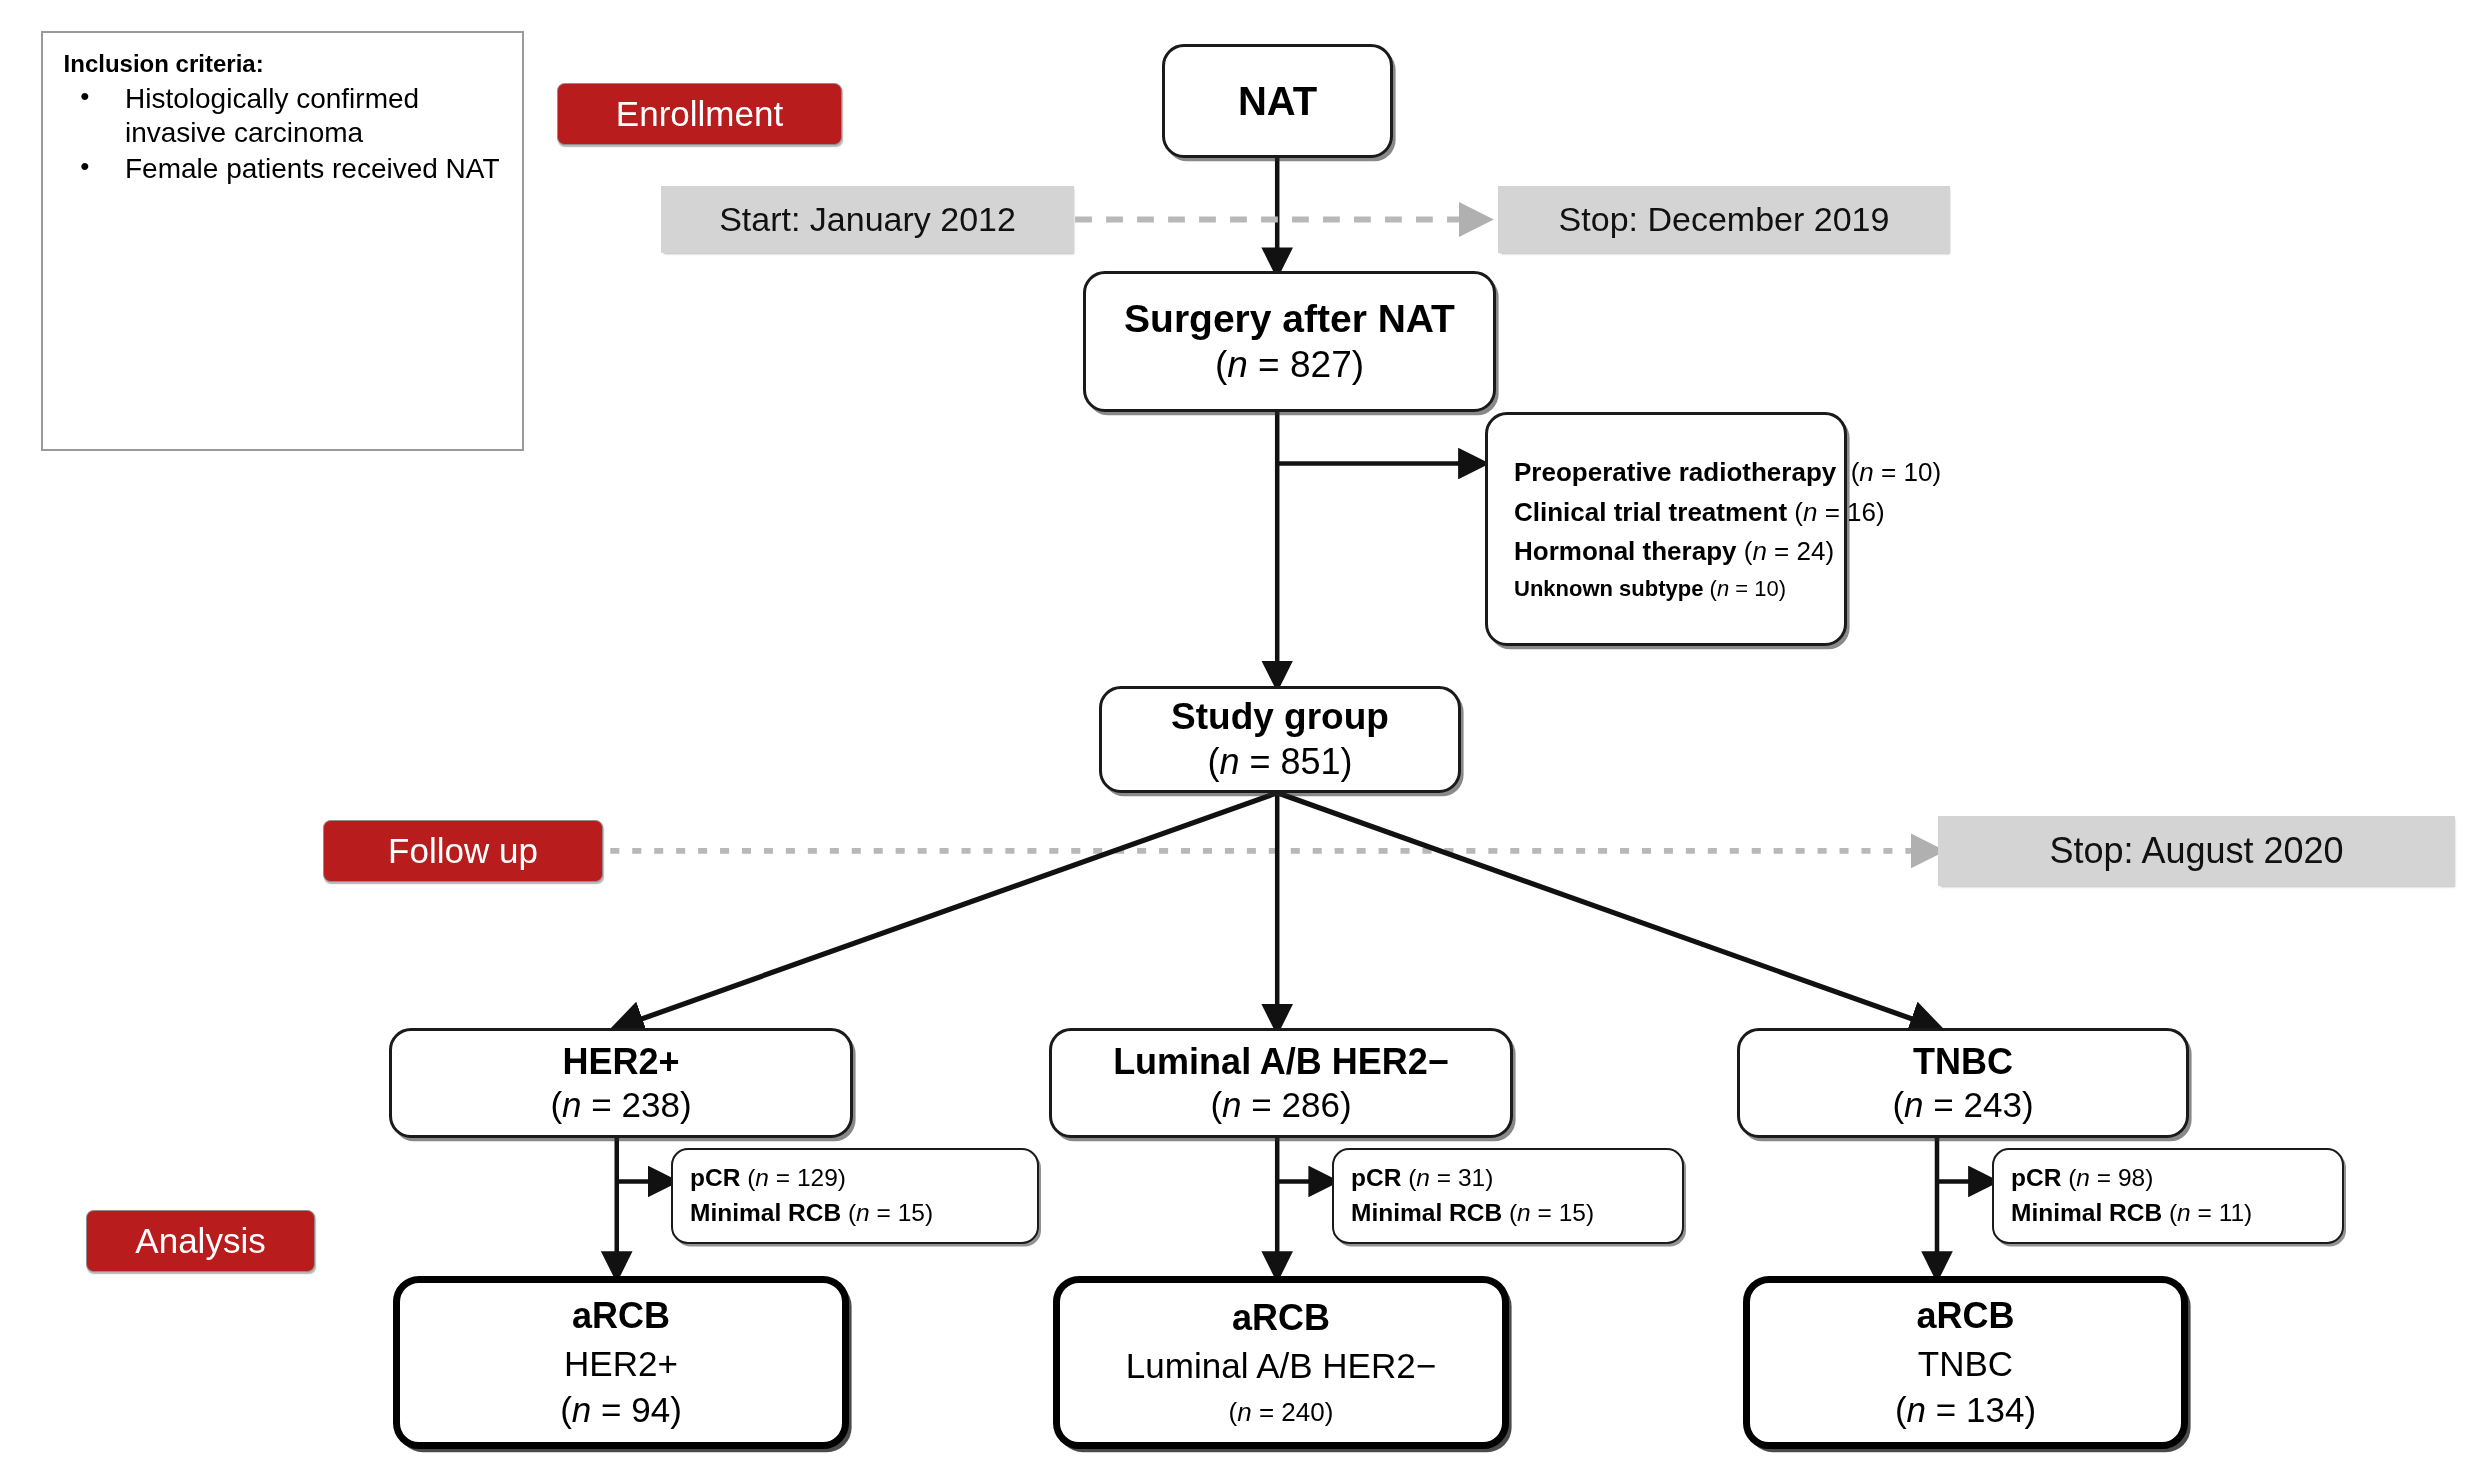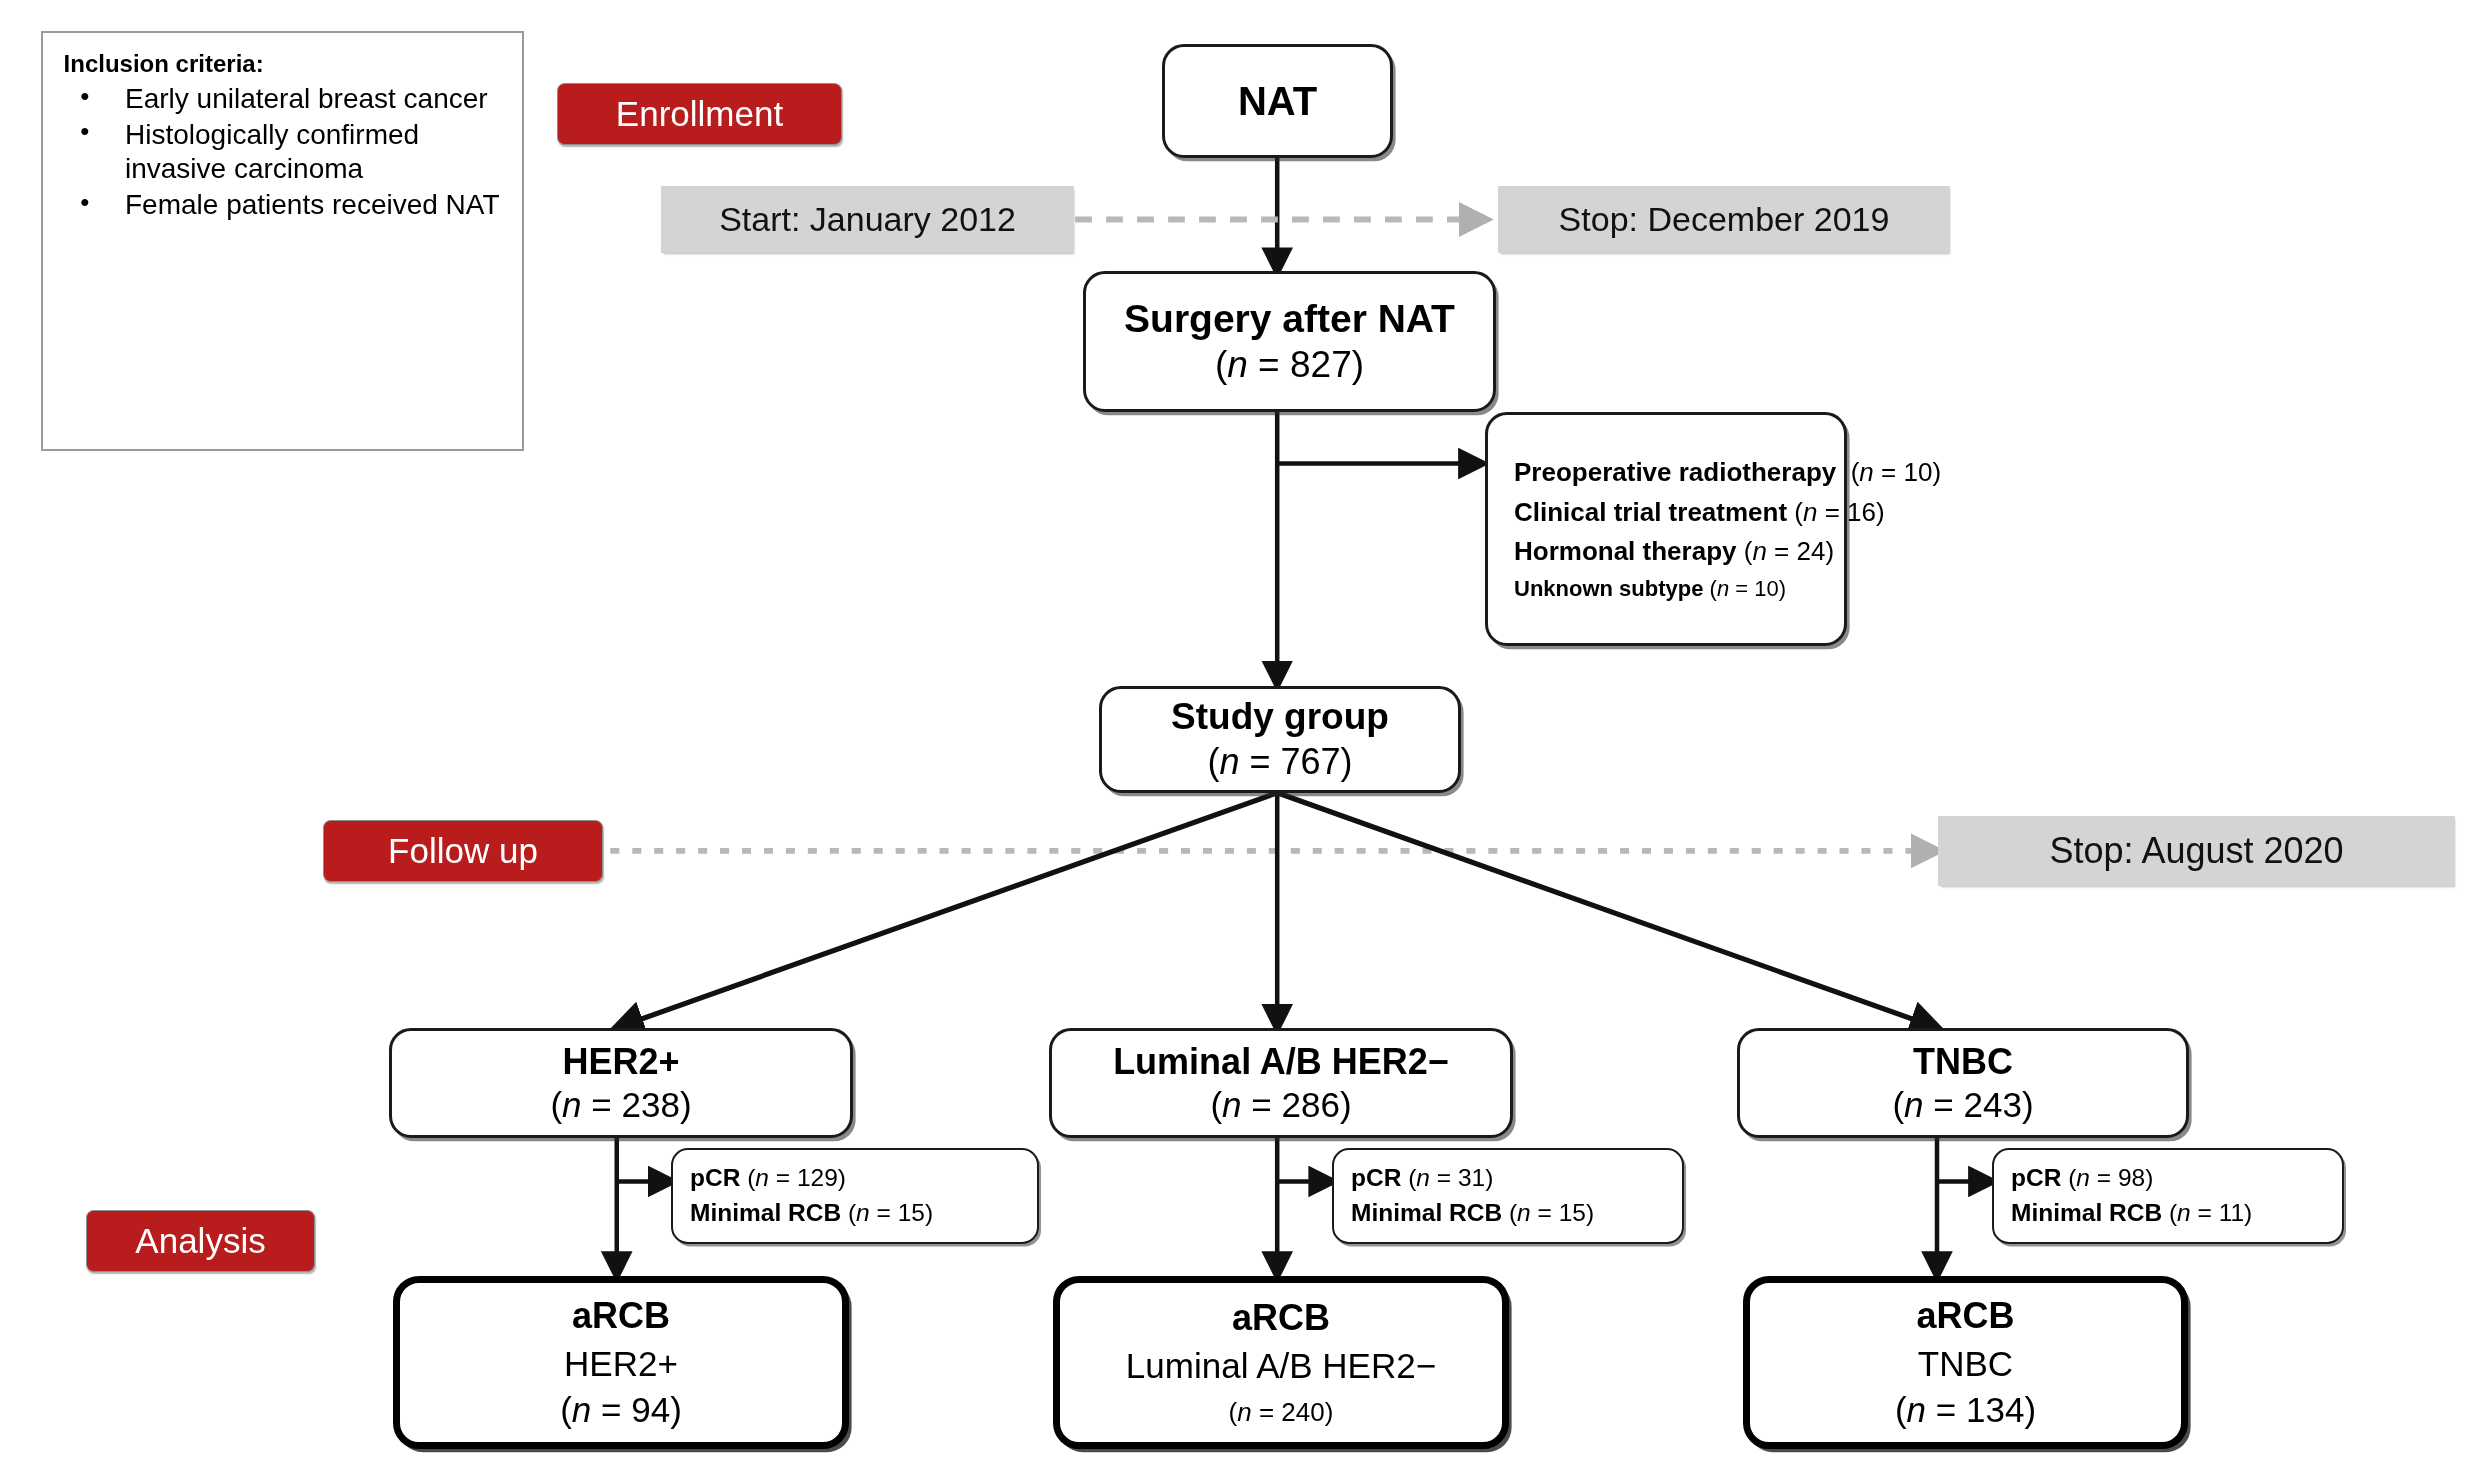--- a/index.html
+++ b/index.html
@@ -145,21 +145,20 @@
   <line x1="1978" y1="1760" x2="1978" y2="1975" stroke="#111111" stroke-width="7" marker-end="url(#arrow)"></line>
   <line x1="1978" y1="1830" x2="2063" y2="1830" stroke="#111111" stroke-width="7" marker-end="url(#arrow)"></line>
 
   <line x1="3000" y1="1760" x2="3000" y2="1975" stroke="#111111" stroke-width="7" marker-end="url(#arrow)"></line>
   <line x1="3000" y1="1830" x2="3085" y2="1830" stroke="#111111" stroke-width="7" marker-end="url(#arrow)"></line>
 </svg>
 
 <div class="node left sqbox" style="left:41px; top:31px; width:483px; height:420px; padding:17px 11.6px 11.6px 18px; justify-content:flex-start;">
   <div class="crit-title">Inclusion criteria:</div>
   <ul class="crit">
-    <li>Early unilateral breast cancer</li>
     <li>Histologically confirmed invasive carcinoma</li>
     <li>Female patients received NAT</li>
   </ul>
 </div>
 
 <div class="badge" style="left:557px; top:83px; width:285px; height:62px; font-size:35px;">
   <span>Enrollment</span>
 </div>
 
 <div class="badge" style="left:323px; top:820px; width:280px; height:62px; font-size:35px;">
@@ -193,21 +192,21 @@
 
 <div class="node left rbox" style="left:1485px; top:412px; width:362px; height:234px; padding:0 0 0 26px;">
   <span class="line" style="font-size:26px; line-height:1.52;"><b>Preoperative radiotherapy </b>&nbsp;(<span class="ital">n</span> = <span>10</span>)</span>
   <span class="line" style="font-size:26px; line-height:1.52;"><b>Clinical trial treatment</b>&nbsp;(<span class="ital">n</span> = <span>16</span>)</span>
   <span class="line" style="font-size:26px; line-height:1.52;"><b>Hormonal therapy</b>&nbsp;(<span class="ital">n</span> = <span>24</span>)</span>
   <span class="line" style="font-size:22px; line-height:1.52;"><b>Unknown subtype</b>&nbsp;(<span class="ital">n</span> = <span>10</span>)</span>
 </div>
 
 <div class="node centered rbox" style="left:1099px; top:686px; width:362px; height:107px;">
   <span class="line t-bold" style="font-size:37px;">Study group</span>
-  <span class="line" style="font-size:36px; margin-top:2.6px;">(<span class="ital">n</span> = <span>767</span>)</span>
+  <span class="line" style="font-size:36px; margin-top:2.6px;">(<span class="ital">n</span> = <span>851</span>)</span>
 </div>
 
 <div class="node centered rbox" style="left:389px; top:1028px; width:464px; height:110px;">
   <span class="line t-bold" style="font-size:36px;">HER2+</span>
   <span class="line" style="font-size:35px; margin-top:2.6px;">(<span class="ital">n</span> = <span>238</span>)</span>
 </div>
 
 <div class="node left rbox-thin" style="left:671px; top:1148px; width:368px; height:96px; padding:0 0 0 17px;">
   <span class="line" style="font-size:24.5px; line-height:1.42;"><b>pCR</b> (<span class="ital">n</span> = <span>129</span>)</span>
   <span class="line" style="font-size:24.5px; line-height:1.42;"><b>Minimal RCB</b> (<span class="ital">n</span> = <span>15</span>)</span>

